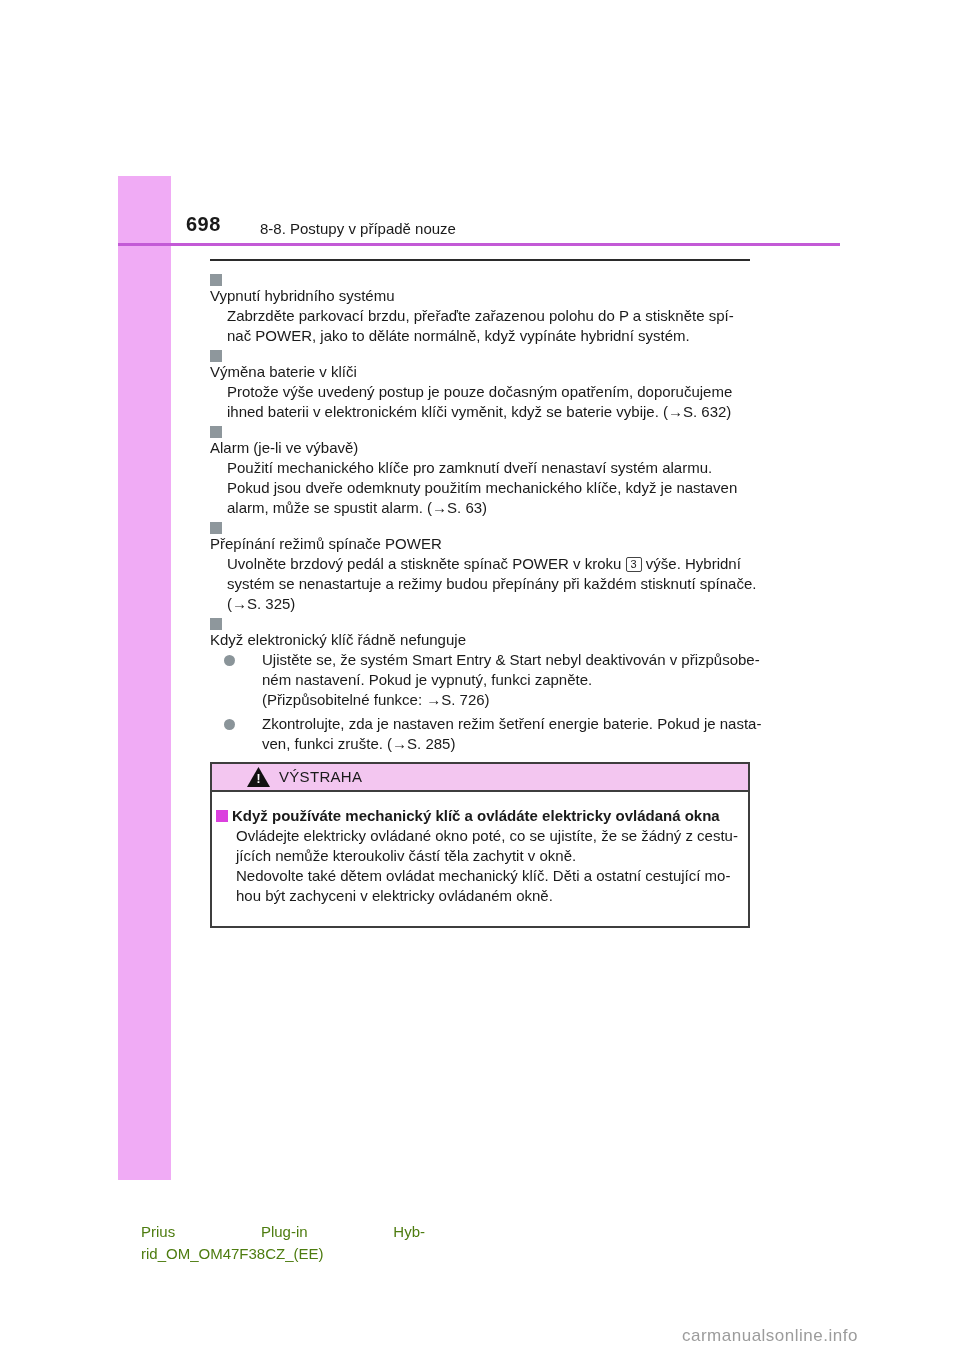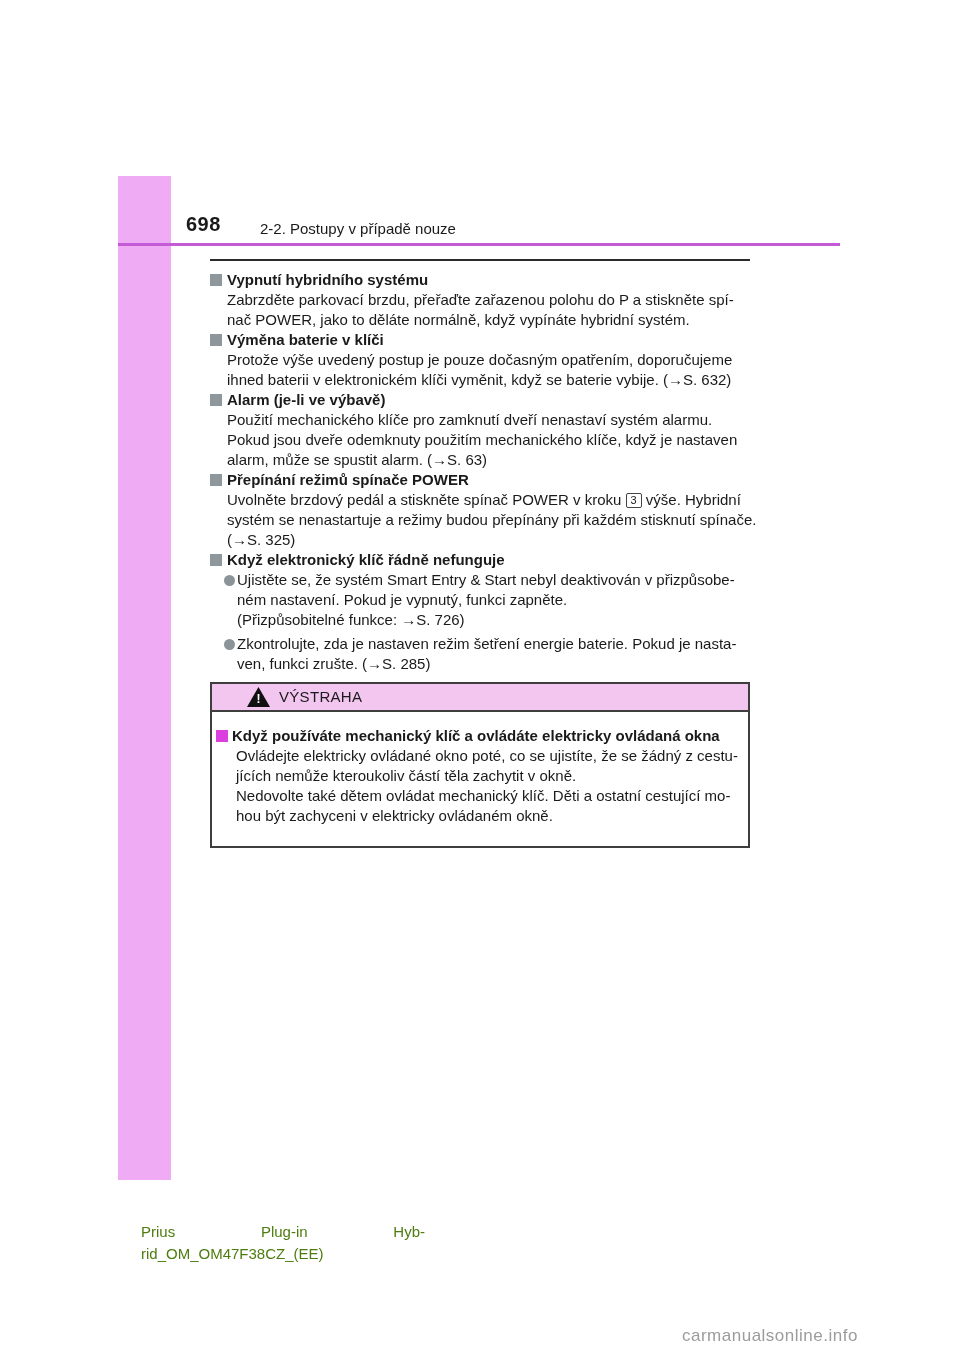--- a/index.html
+++ b/index.html
@@ -9,25 +9,25 @@
     font-family:"Liberation Sans", sans-serif; color:#1a1a1a; overflow:hidden;
   }
   .band { position:absolute; left:118px; top:176px; width:53px; height:1004px; background:#F0ABF5; }
   .page-number { position:absolute; left:186px; top:213px; font-size:20px; font-weight:bold; letter-spacing:.5px; }
   .header-title { position:absolute; left:260px; top:220px; font-size:15px; }
   .header-rule { position:absolute; left:118px; top:243px; width:722px; height:3px; background:#C35AD6; }
 
   .content { position:absolute; left:210px; top:259px; width:540px; font-size:15px; line-height:20px; }
   .top-divider { border-top:2px solid #2b2b2b; margin-bottom:9px; }
 
-  .sec-heading { display:flex; align-items:flex-start; font-weight:bold; }
+  .sec-heading { display:flex; align-items:flex-start; font-weight:normal;flex-direction:column; }
   .sq { width:12px; height:12px; background:#8E979C; margin:4px 5px 0 0; flex:none; }
   .sec-body { margin-left:17px; white-space:pre; }
 
-  .sub-bullet { display:flex; align-items:flex-start; margin-left:14px; }
+  .sub-bullet { display:flex; align-items:flex-start; margin-left:14px;gap:25px; }
   .sub-bullet + .sub-bullet { margin-top:4px; }
   .dot { width:11px; height:11px; border-radius:50%; background:#8A9499; margin:5px 2px 0 0; flex:none; }
   .sub-txt { white-space:pre; }
 
   .keybox {
     display:inline-block; border:1px solid #444; border-radius:2px; background:#fff;
     font-size:11px; line-height:12px; padding:0 4px 1px; vertical-align:1px;
   }
 
   .warning-box { margin-top:8px; border:2px solid #3e3e3e; background:#fff; }
@@ -52,21 +52,21 @@
   .watermark { position:absolute; left:682px; top:1326px; font-size:17px; color:#9C9C9C; letter-spacing:.5px; }
 </style>
 </head>
 <body>
 
 <div class="page">
 
   <div class="band"></div>
 
   <div class="page-number">698</div>
-  <div class="header-title">2-2. Postupy v případě nouze</div>
+  <div class="header-title">8-8. Postupy v případě nouze</div>
   <div class="header-rule"></div>
 
   <div class="content">
     <div class="top-divider"></div>
 
     <div>
       <div class="sec-heading">
         <span class="sq"></span>
         <span>Vypnutí hybridního systému</span>
       </div>

